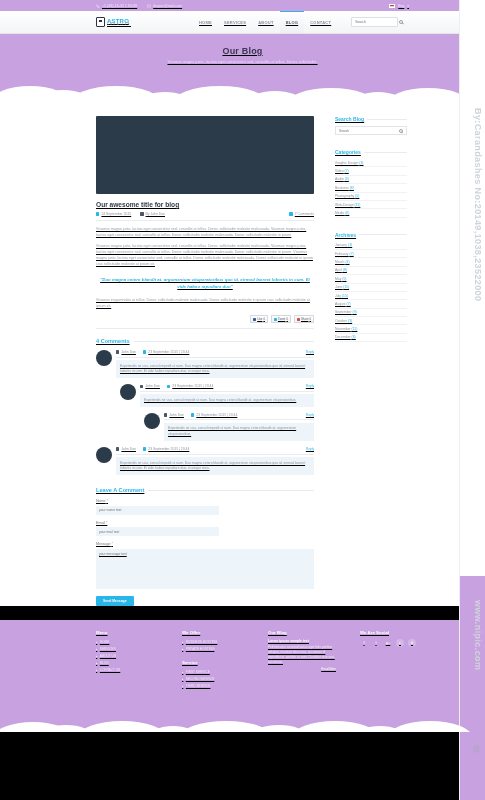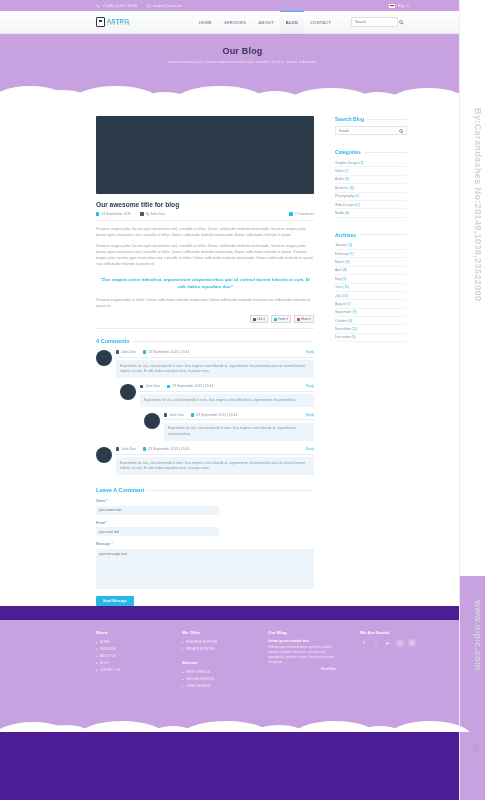--- a/index.html
+++ b/index.html
@@ -4,21 +4,21 @@
 <style>
   * { box-sizing: border-box; margin: 0; padding: 0; }
   html, body { width: 485px; height: 800px; }
   body {
     font-family: "Liberation Sans", sans-serif;
     background: #ffffff;
     font-size: 4px;
     overflow: hidden;
     position: relative;
   }
-  .page { position: relative; width: 485px; height: 800px; overflow: hidden; background:#4c1d95; }
+  .page { position: relative; width: 485px; height: 800px; overflow: hidden; background:#000000;text-decoration:underline; }
 
   
   .topbar {
     height: 11px; background: #c8a2e0; position: relative;
     display: flex; align-items: center; padding: 0 8px;
   }
   .topbar .tb-left { display:flex; gap:10px; margin-left:88px; align-items:center; }
   .tb-item { display:flex; align-items:center; gap:2px; color:#f0e6f8; font-size:3.4px; letter-spacing:.1px; }
   .tb-ic { width:4px; height:4px; display:inline-block; opacity:.85; }
   .tb-right { margin-left:auto; display:flex; align-items:center; gap:3px; margin-right:68px; }

